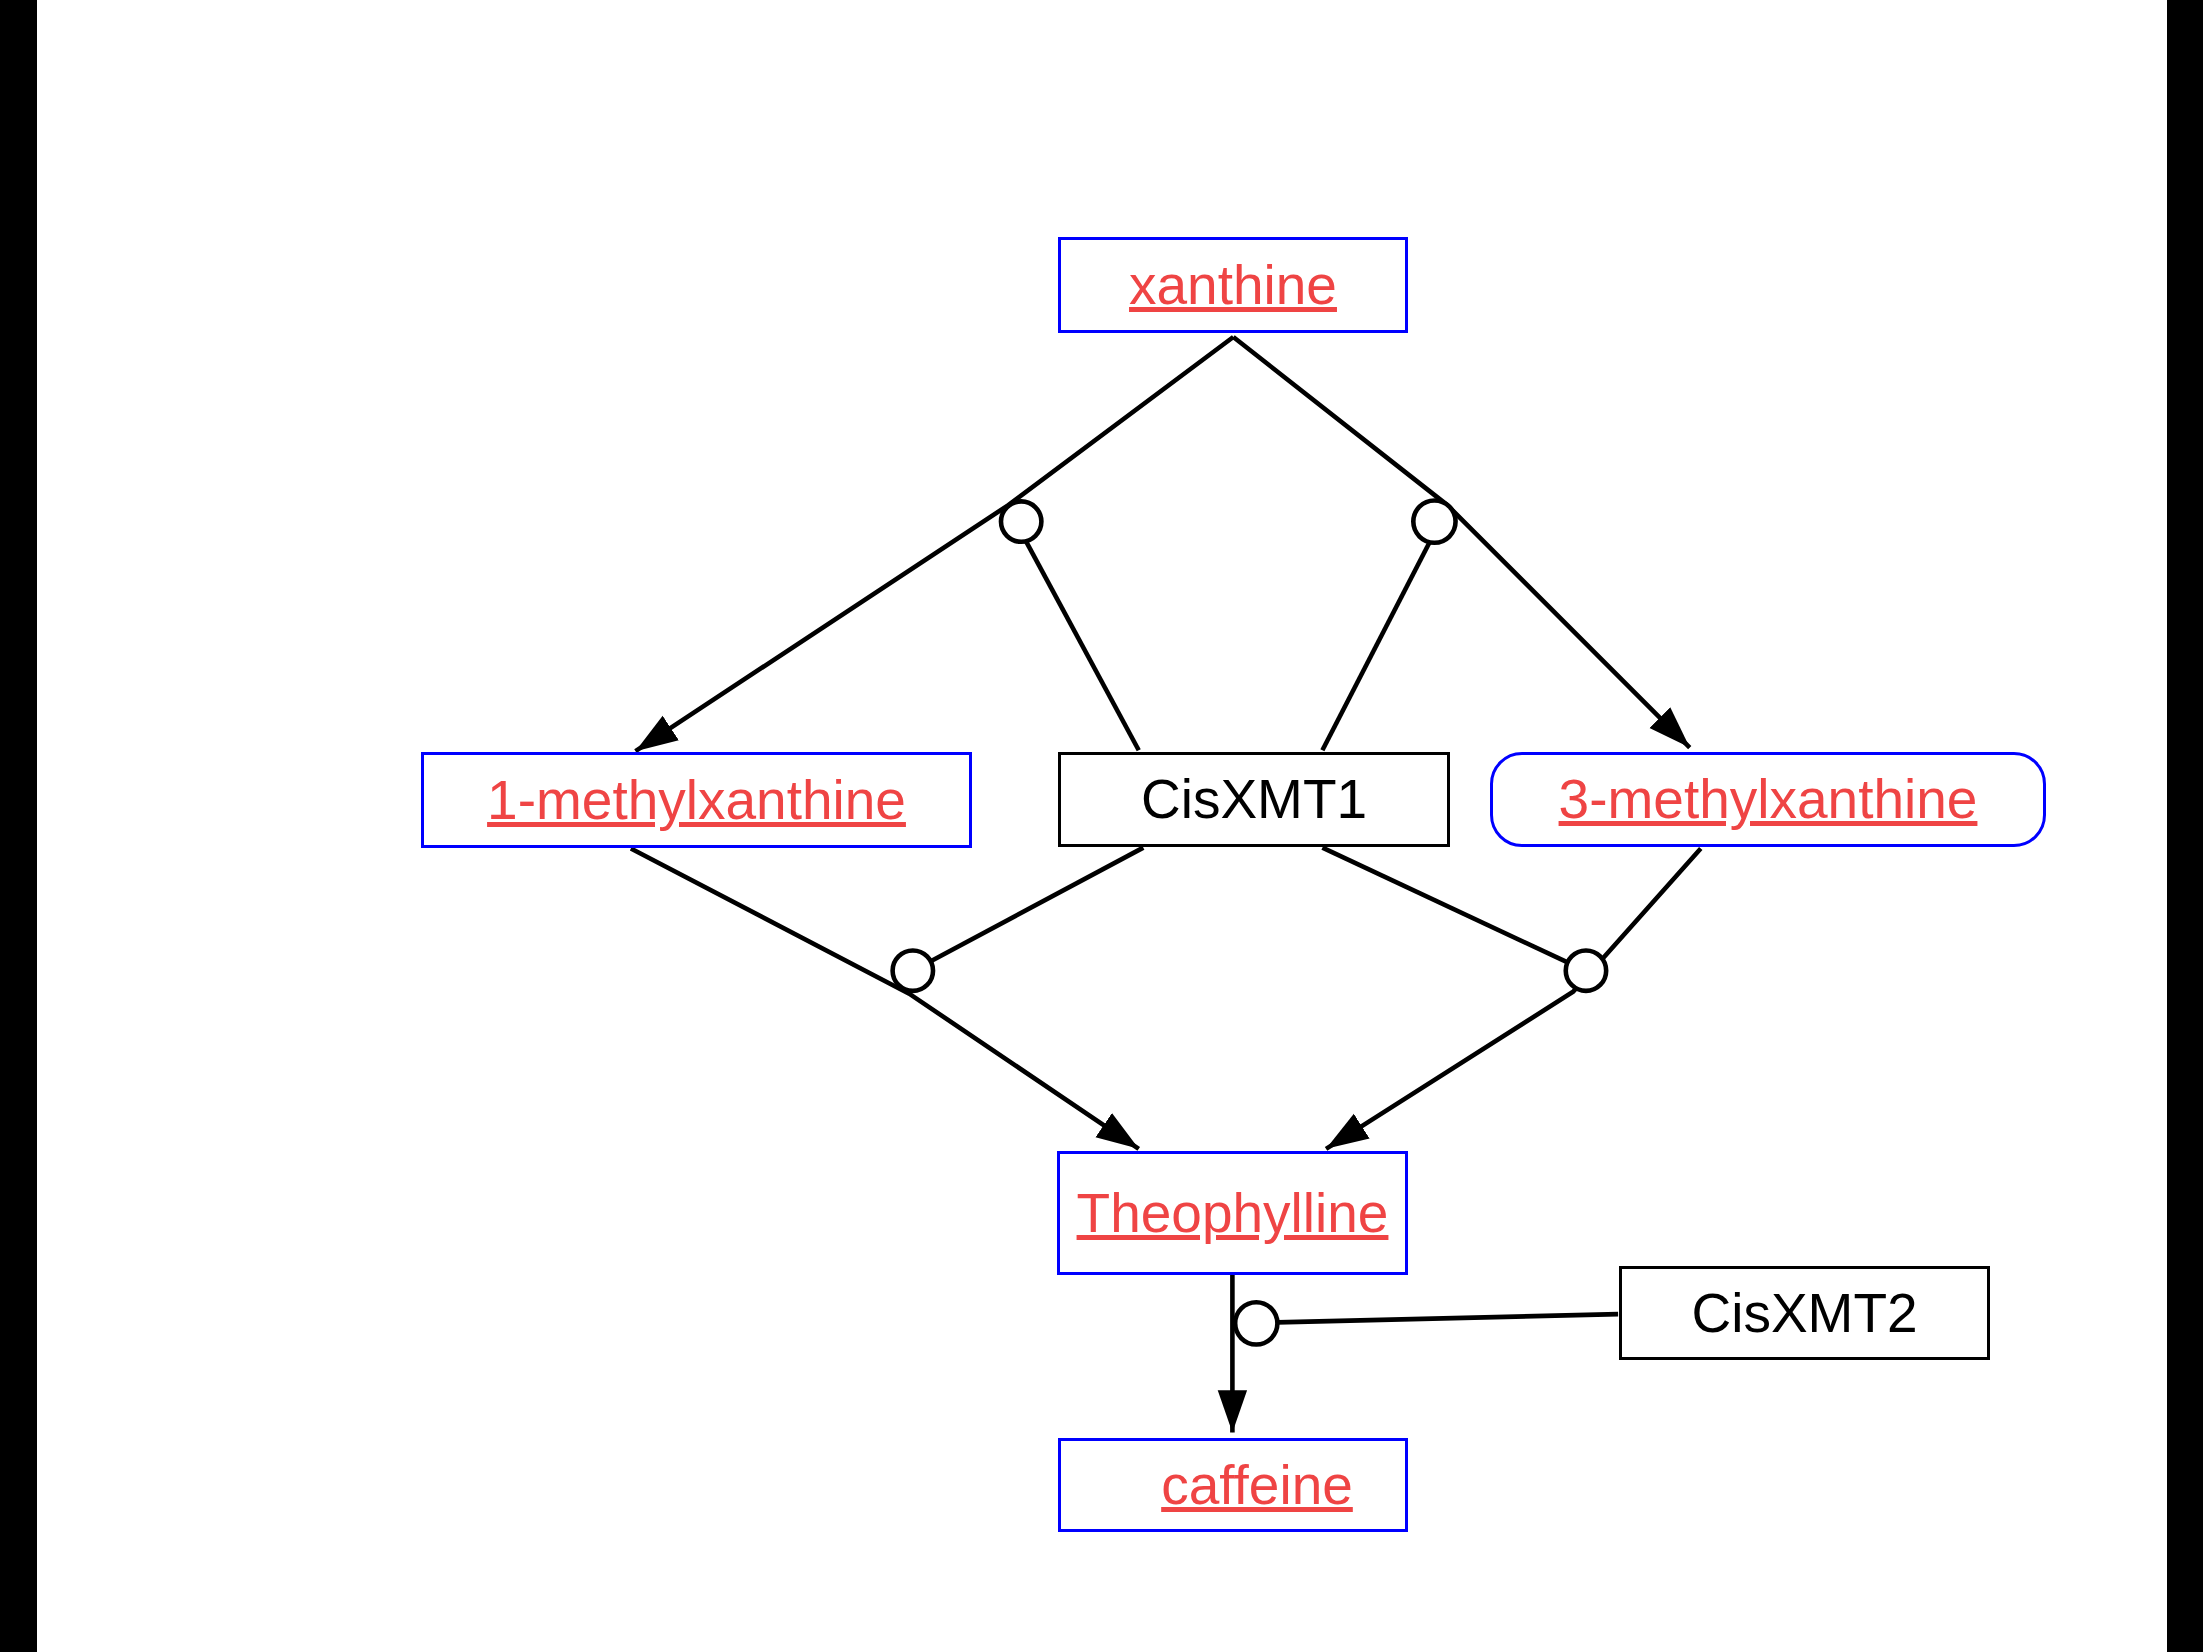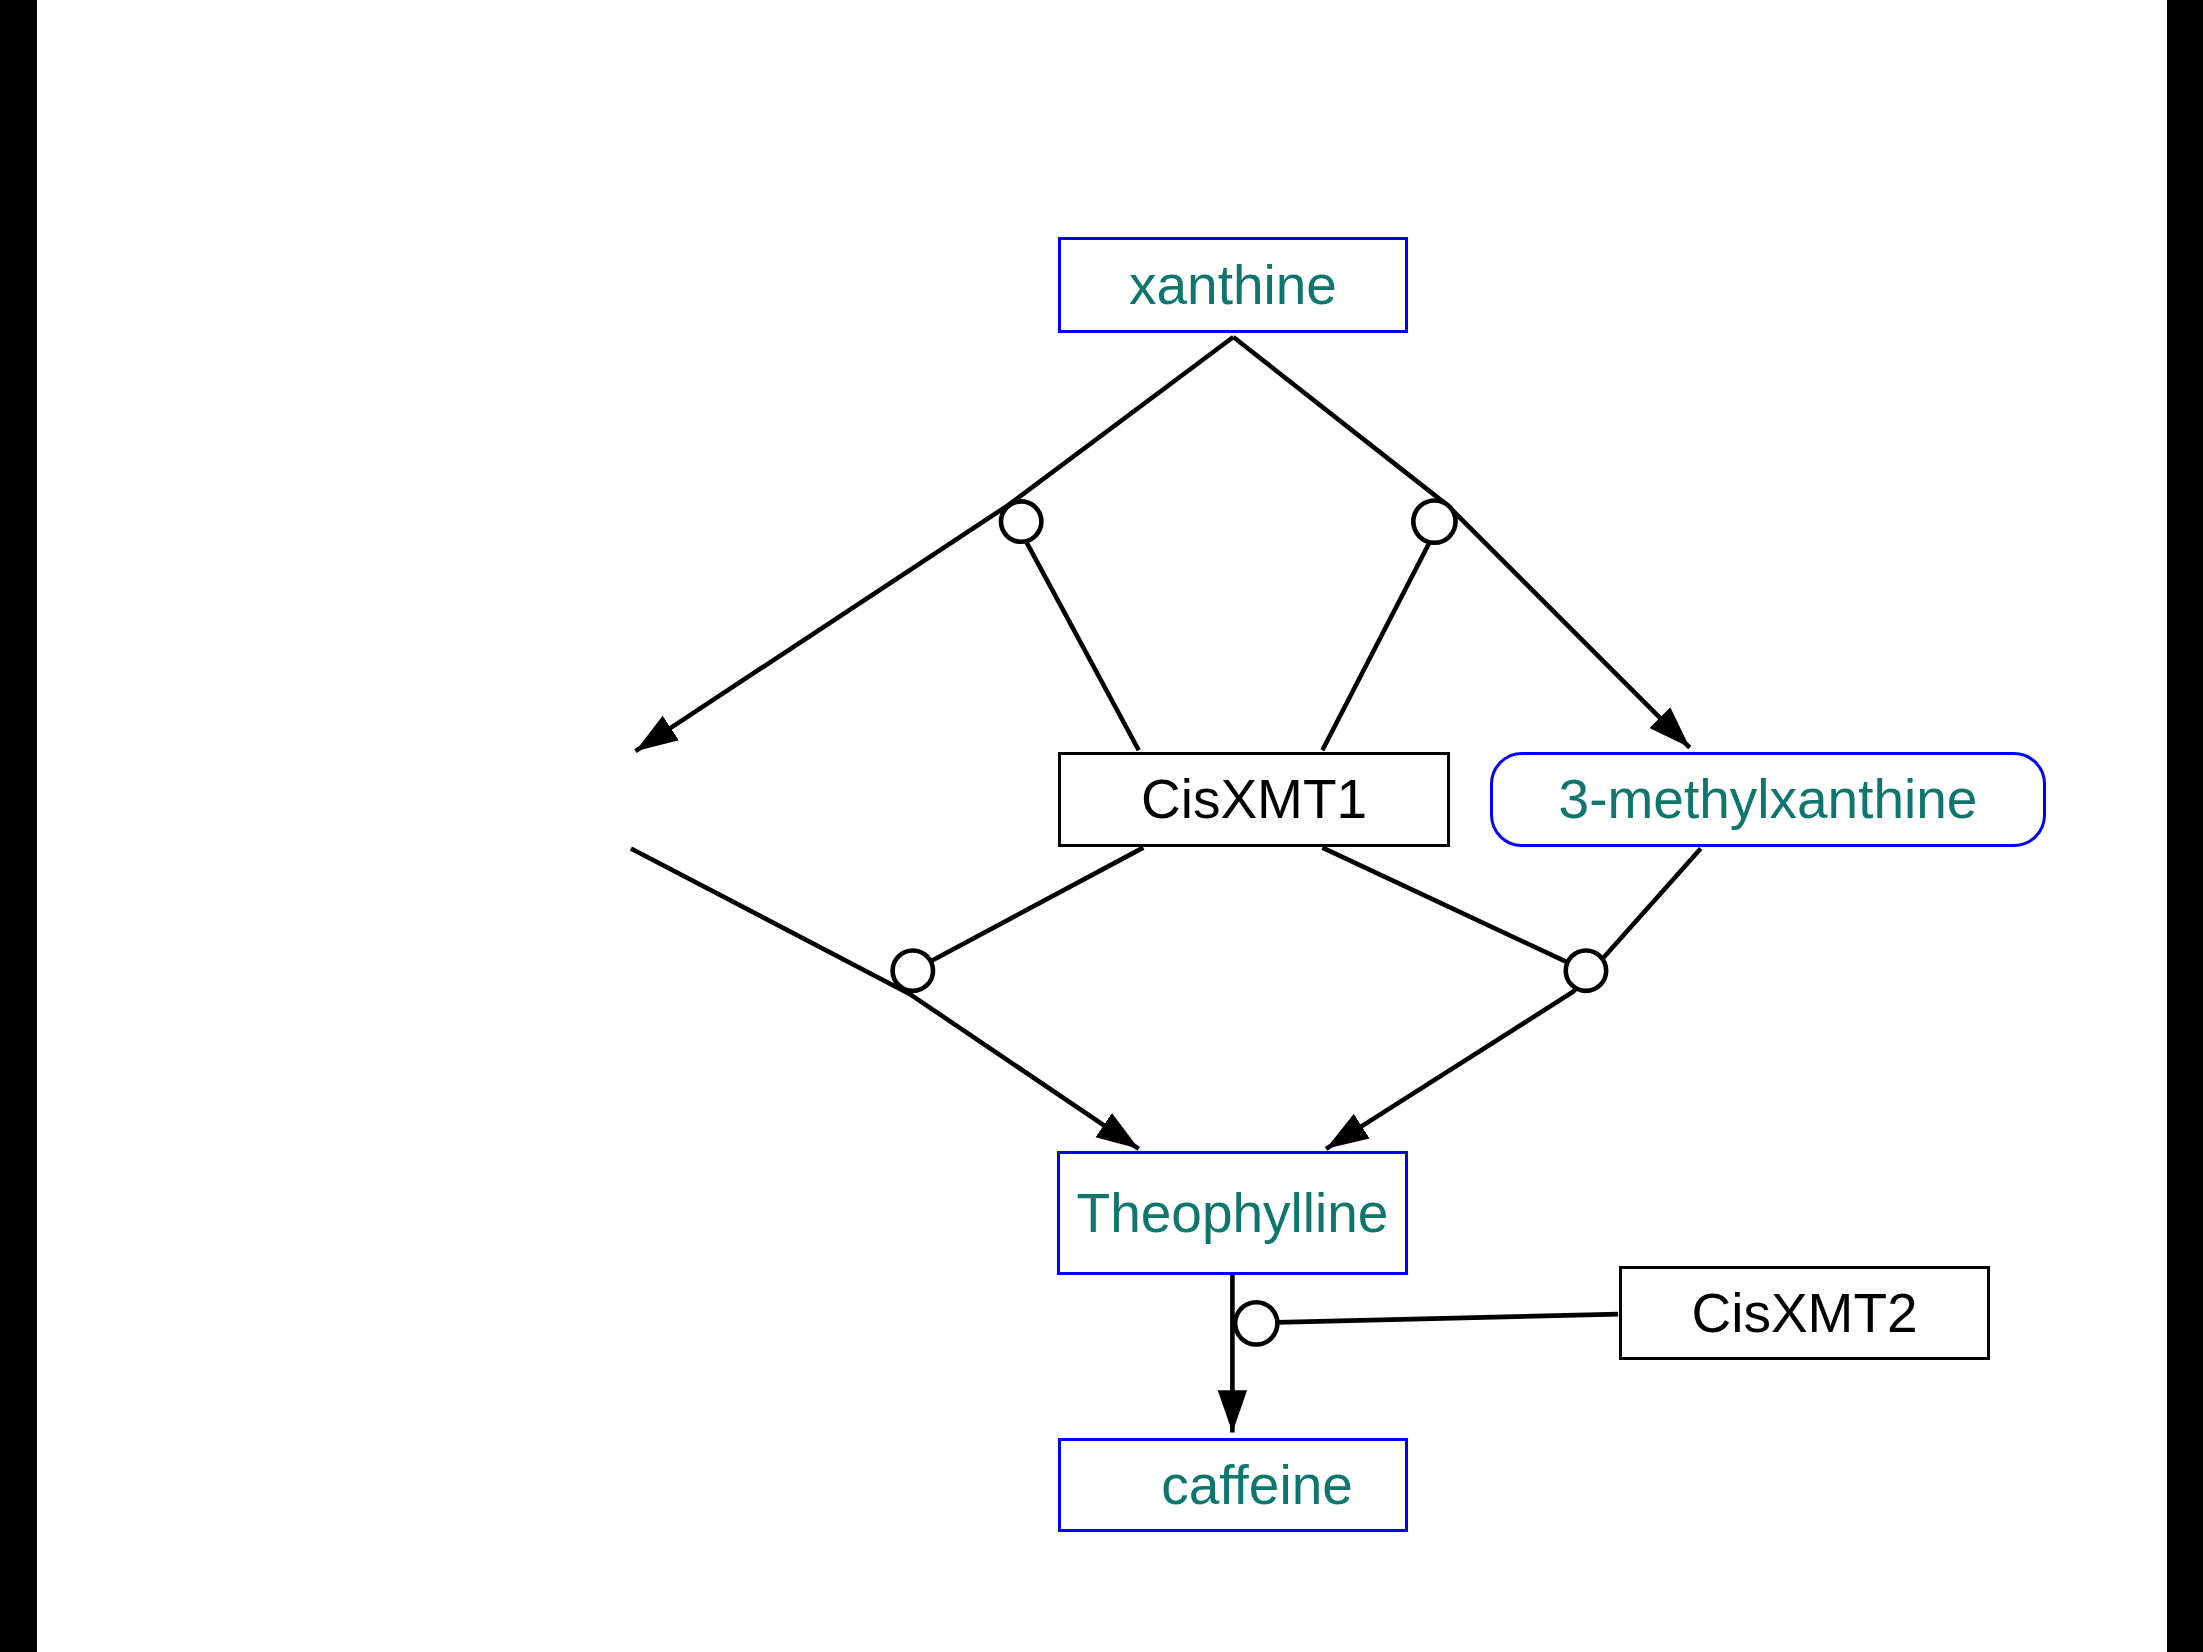--- a/index.html
+++ b/index.html
@@ -35,21 +35,22 @@
     position: absolute;
     box-sizing: border-box;
     background: #ffffff;
     display: flex;
     align-items: center;
     justify-content: center;
     text-align: center;
   }
   .node.metabolite {
     border: 3.7px solid #0000ff;
-    color: #0f766e;
+    color: #ef4444;
+    text-decoration: underline;
   }
   .node.enzyme {
     border: 3.7px solid #000000;
     color: #000000;
   }
   .node .lbl {
     font-size: 55px;
     line-height: 1;
     white-space: nowrap;
   }
@@ -103,20 +104,23 @@
     <circle class="process-circle" cx="1562" cy="568" r="23"></circle>
     <circle class="process-circle" cx="994" cy="1057" r="22"></circle>
     <circle class="process-circle" cx="1727" cy="1057" r="22"></circle>
     <circle class="process-circle" cx="1368" cy="1441" r="23"></circle>
   </svg>
 
   <div id="node-xanthine" class="node metabolite">
     <span class="lbl">xanthine</span>
   </div>
 
+  <div id="node-1-methylxanthine" class="node metabolite">
+    <span class="lbl">1-methylxanthine</span>
+  </div>
 
   <div id="node-cisxmt1" class="node enzyme">
     <span class="lbl">CisXMT1</span>
   </div>
 
   <div id="node-3-methylxanthine" class="node metabolite">
     <span class="lbl">3-methylxanthine</span>
   </div>
 
   <div id="node-theophylline" class="node metabolite">

